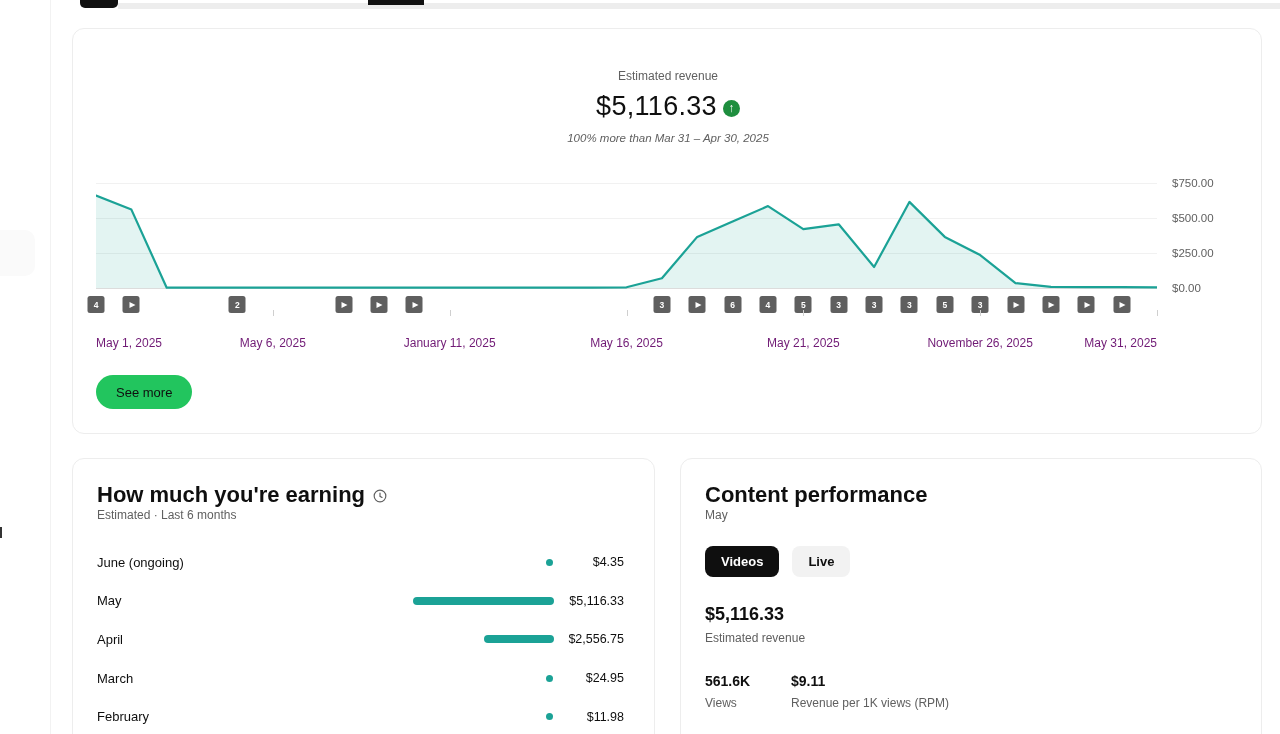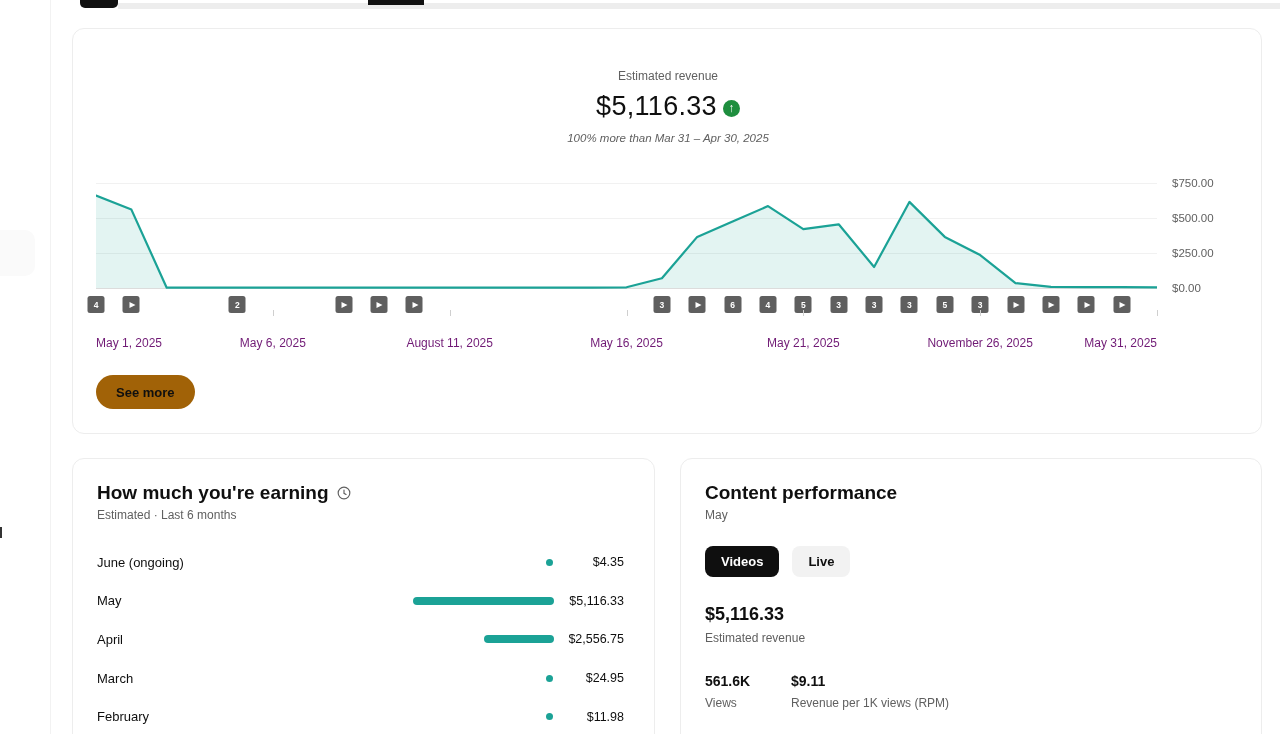--- a/index.html
+++ b/index.html
@@ -38,24 +38,24 @@
   .ytick { position:absolute; left:1172px; font-size:11.5px; color:#606060; transform:translateY(-50%); }
   .badge { position:absolute; top:296px; width:17px; height:17px; background:#5f5f5f; border-radius:2.5px;
            transform:translateX(-50%); display:flex; align-items:center; justify-content:center; cursor:pointer; }
   .badge span.num { color:#fff; font-size:8.5px; font-weight:bold; }
   .badge span.tri { display:block; width:0; height:0; border-left:6px solid #fff;
                     border-top:3.8px solid transparent; border-bottom:3.8px solid transparent; margin-left:2px; }
   .xtick { position:absolute; top:310px; width:1px; height:6px; background:#cfcfcf; }
   .xlabel { position:absolute; top:336px; font-size:12px; color:#701a75; white-space:nowrap; }
 
   .see-more { position:absolute; left:96px; top:375px; height:34px; padding:0 20px; border:none; border-radius:17px;
-              background:#a16207; font-family:inherit; font-size:13px; font-weight:bold; color:#0f0f0f; cursor:pointer; }
-
-  
-  .card-title { position:absolute; left:24px; top:23px; font-size:19px; font-weight:bold; color:#0f0f0f; }
+              background:#22c55e; font-family:inherit; font-size:13px; font-weight:normal; color:#0f0f0f; cursor:pointer; }
+
+  
+  .card-title { position:absolute; left:24px; top:23px; font-size:22px; font-weight:bold; color:#0f0f0f; }
   .card-sub   { position:absolute; left:24px; top:49px; font-size:12px; color:#606060; }
   .clock-ic { margin-left:8px; vertical-align:-1px; }
 
   #earn-rows { position:absolute; left:0; top:84px; width:100%; }
   .earn-row { display:flex; align-items:center; height:38.6px; padding:0 30px 0 24px; cursor:pointer; }
   .earn-row .lbl { flex:1; font-size:13px; color:#0f0f0f; }
   .earn-row .viz { position:relative; width:160px; height:10px; }
   .earn-row .bar { position:absolute; right:0; top:1px; height:8px; border-radius:4px; background:#1ba296; }
   .earn-row .dot { position:absolute; right:1px; top:1.5px; width:7px; height:7px; border-radius:50%; background:#1ba296; }
   .earn-row .val { width:70px; text-align:right; font-size:12.5px; color:#0f0f0f; }
@@ -171,21 +171,21 @@
       </div>
       <div class="badge" style="left: 1121.63px;">
         <span class="tri"></span>
       </div>
     </div>
   <div id="xaxis">
       <div class="xlabel" style="left: 96px;">May 1, 2025</div>
       <div class="xtick" style="left: 272.833px;"></div>
       <div class="xlabel" style="left: 272.833px; transform: translateX(-50%);">May 6, 2025</div>
       <div class="xtick" style="left: 449.667px;"></div>
-      <div class="xlabel" style="left: 449.667px; transform: translateX(-50%);">August 11, 2025</div>
+      <div class="xlabel" style="left: 449.667px; transform: translateX(-50%);">January 11, 2025</div>
       <div class="xtick" style="left: 626.5px;"></div>
       <div class="xlabel" style="left: 626.5px; transform: translateX(-50%);">May 16, 2025</div>
       <div class="xtick" style="left: 803.333px;"></div>
       <div class="xlabel" style="left: 803.333px; transform: translateX(-50%);">May 21, 2025</div>
       <div class="xtick" style="left: 980.167px;"></div>
       <div class="xlabel" style="left: 980.167px; transform: translateX(-50%);">November 26, 2025</div>
       <div class="xtick" style="left: 1157px;"></div>
       <div class="xlabel" style="left: 1157px; transform: translateX(-100%);">May 31, 2025</div>
     </div>
 

